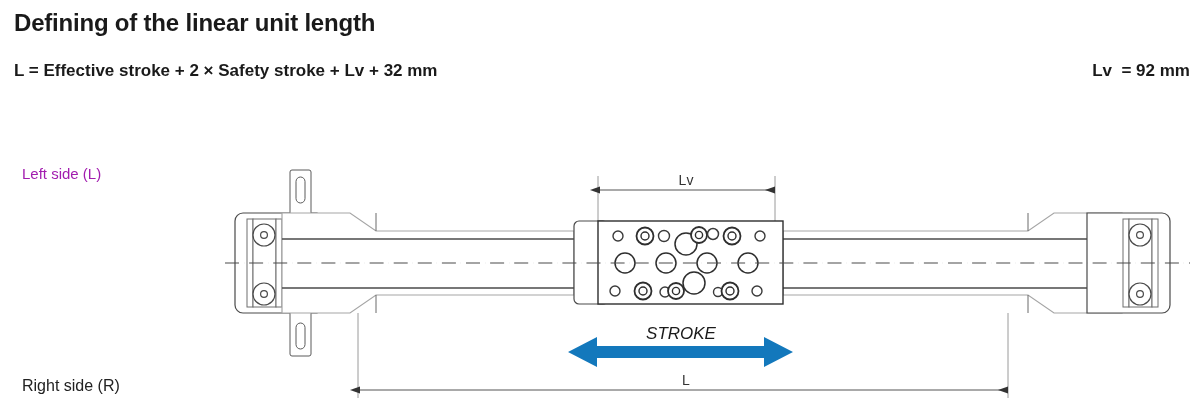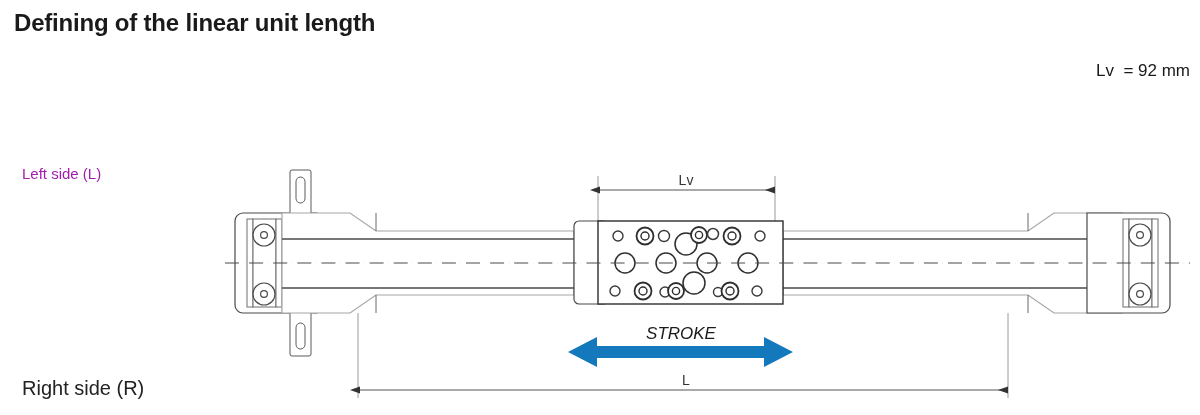--- a/index.html
+++ b/index.html
@@ -34,39 +34,39 @@
   #formula-main {
     left: 14px;
     top: 62px;
     font-size: 17px;
     font-weight: bold;
   }
   #formula-lv {
     right: 10px;
     top: 62px;
     font-size: 17px;
-    font-weight: normal;
+    font-weight: bold;
   }
   #formula-total {
     left: 14px;
     top: 115px;
     font-size: 17px;
     font-weight: bold;
   }
   #label-left-side {
     left: 22px;
     top: 166px;
     font-size: 15px;
     font-weight: normal;
     color: #a21caf;
   }
   #label-right-side {
     left: 22px;
     top: 378px;
-    font-size: 20px;
+    font-size: 16px;
     font-weight: normal;
     color: #222;
   }
   #drawing-svg {
     position: absolute;
     left: 0;
     top: 0;
   }
   .dim-text {
     font-family: "Liberation Sans", sans-serif;
@@ -80,20 +80,21 @@
     fill: #1a1a1a;
   }
 </style>
 </head>
 <body>
 
 <div id="page-root">
 
   <div class="txt" id="doc-title">Defining of the linear unit length</div>
 
+  <div class="txt" id="formula-main">L = Effective stroke + 2 × Safety stroke + Lv + 32 mm</div>
 
   <div class="txt" id="formula-lv">Lv  = 92 mm</div>
 
 
   <div class="txt" id="label-left-side">Left side (L)</div>
 
   <div class="txt" id="label-right-side">Right side (R)</div>
 
   <svg id="drawing-svg" width="1200" height="415" viewBox="0 0 1200 415">
     <defs>

